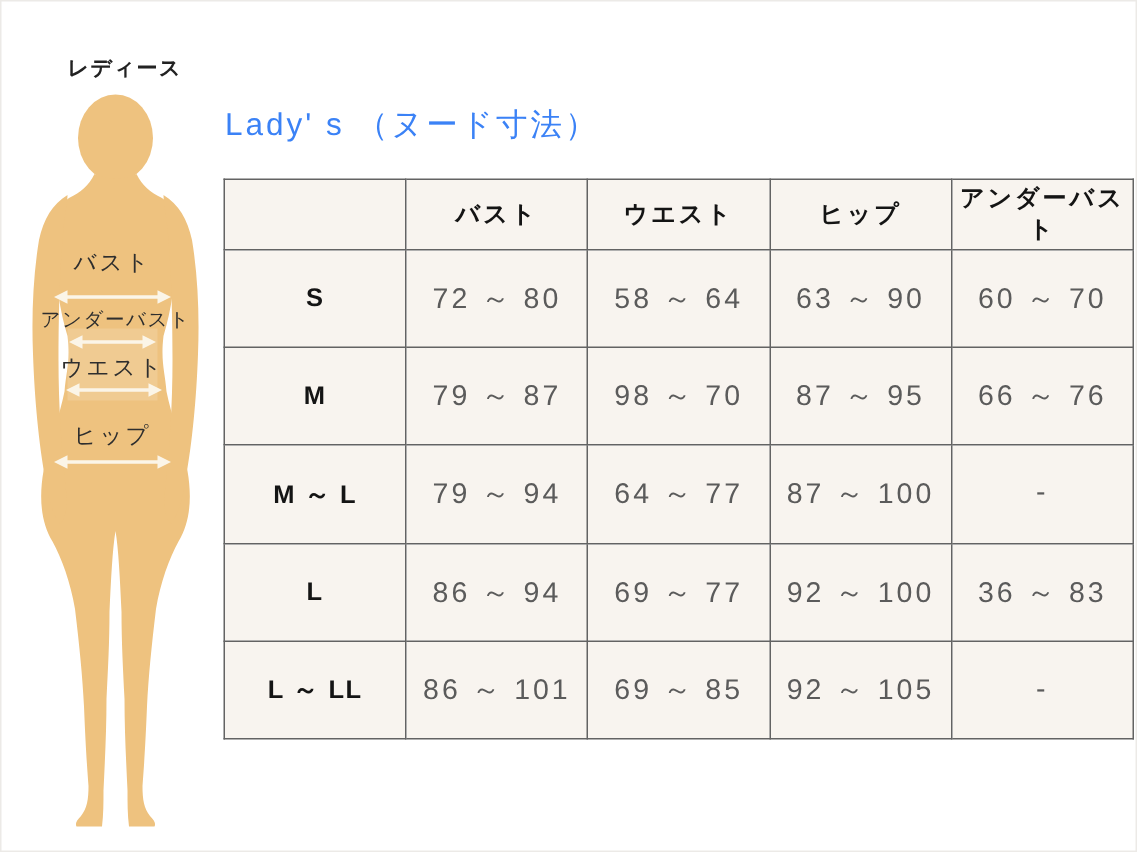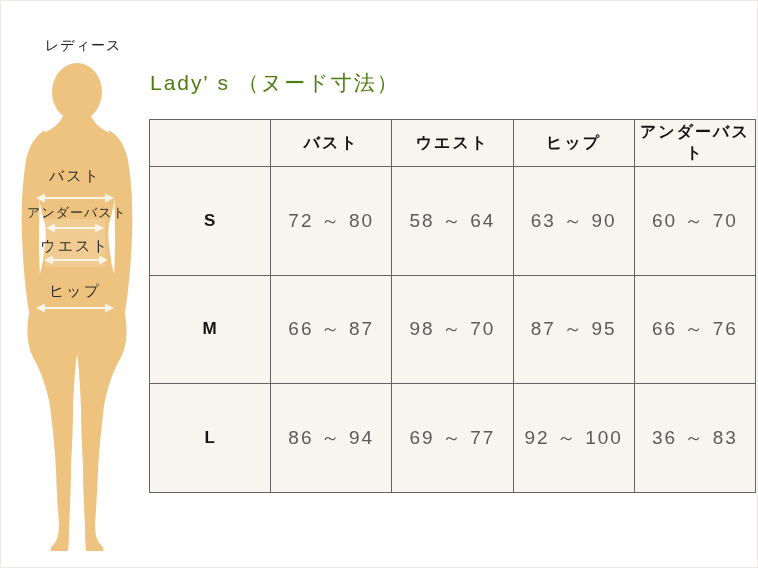--- a/index.html
+++ b/index.html
@@ -4,32 +4,33 @@
 <style>
   html,body { margin:0; padding:0; background:#fff; }
   .page {
     position:relative; width:758px; height:568px; background:#ffffff;
     border:1px solid #eceae7; box-sizing:border-box; overflow:hidden;
     font-family:"Liberation Sans","DejaVu Sans",sans-serif;
   }
   .fig-label {
     position:absolute; left:44px; top:36px; font-size:14px; color:#222;
     letter-spacing:1px;
+    font-weight:bold;
   }
   .figure-svg { position:absolute; left:8px; top:55px; }
   .m-label {
     position:absolute; text-align:center; color:#2e2e2e; line-height:1.1;
     white-space:nowrap;
   }
   .m-bust  { left:37px;  top:167px; width:74px;  font-size:15px; letter-spacing:2px; }
   .m-under { left:24px;  top:205px; width:104px; font-size:13px; letter-spacing:1px; }
   .m-waist { left:37px;  top:237px; width:74px;  font-size:15px; letter-spacing:2px; }
   .m-hip   { left:36px;  top:282px; width:76px;  font-size:15px; letter-spacing:2px; }
   .chart-title {
-    position:absolute; left:149px; top:68px; font-size:21px; color:#4d7c0f;
+    position:absolute; left:149px; top:68px; font-size:21px; color:#3b82f6;
     letter-spacing:2px; white-space:nowrap;
   }
   table.size-table {
     position:absolute; left:148px; top:118px; width:607px; height:374px;
     border-collapse:collapse; table-layout:fixed; box-sizing:border-box;
   }
   .size-table th, .size-table td {
     border:1.5px solid #636363; background:#f8f4ef; text-align:center;
     vertical-align:middle; padding:0; overflow:hidden;
   }
@@ -160,28 +161,42 @@
     <tbody>
       <tr>
         <td class="size-cell">S</td>
         <td class="val-cell">72 ～ 80</td>
         <td class="val-cell">58 ～ 64</td>
         <td class="val-cell">63 ～ 90</td>
         <td class="val-cell">60 ～ 70</td>
       </tr>
       <tr>
         <td class="size-cell">M</td>
-        <td class="val-cell">66 ～ 87</td>
+        <td class="val-cell">79 ～ 87</td>
         <td class="val-cell">98 ～ 70</td>
         <td class="val-cell">87 ～ 95</td>
         <td class="val-cell">66 ～ 76</td>
+      </tr>
+      <tr>
+        <td class="size-cell">M ～ L</td>
+        <td class="val-cell">79 ～ 94</td>
+        <td class="val-cell">64 ～ 77</td>
+        <td class="val-cell">87 ～ 100</td>
+        <td class="val-cell">-</td>
       </tr>
       <tr>
         <td class="size-cell">L</td>
         <td class="val-cell">86 ～ 94</td>
         <td class="val-cell">69 ～ 77</td>
         <td class="val-cell">92 ～ 100</td>
         <td class="val-cell">36 ～ 83</td>
       </tr>
+      <tr>
+        <td class="size-cell">L ～ LL</td>
+        <td class="val-cell">86 ～ 101</td>
+        <td class="val-cell">69 ～ 85</td>
+        <td class="val-cell">92 ～ 105</td>
+        <td class="val-cell">-</td>
+      </tr>
     </tbody>
   </table>
 
 </div>
 
 </body></html>

